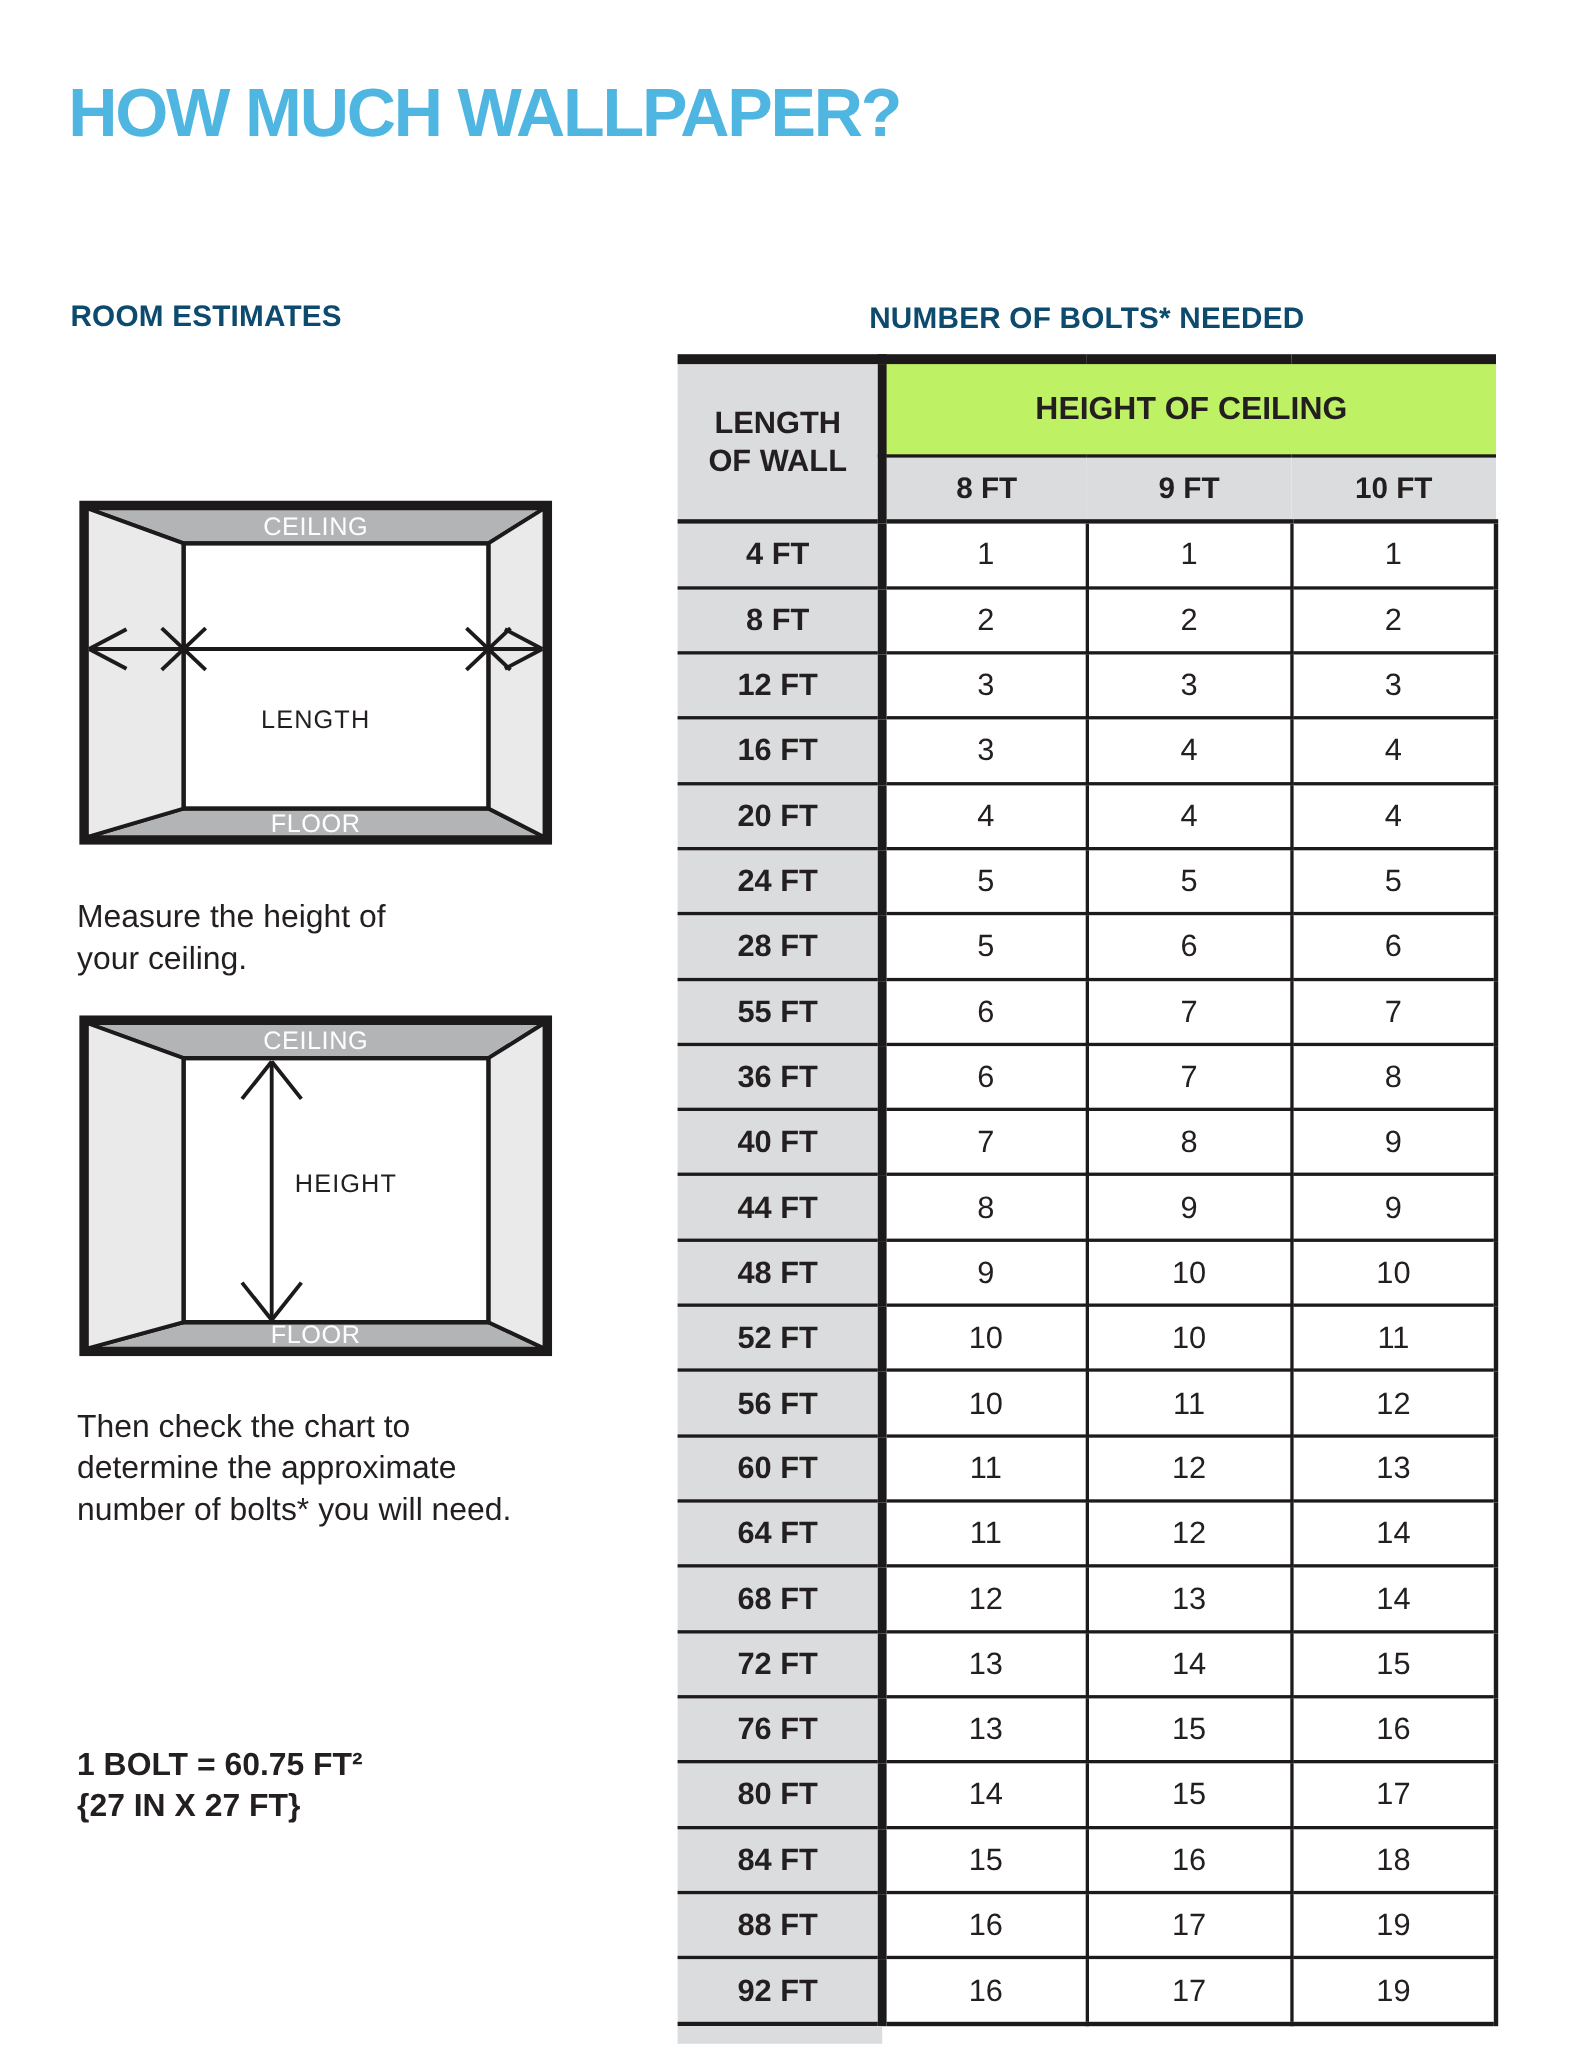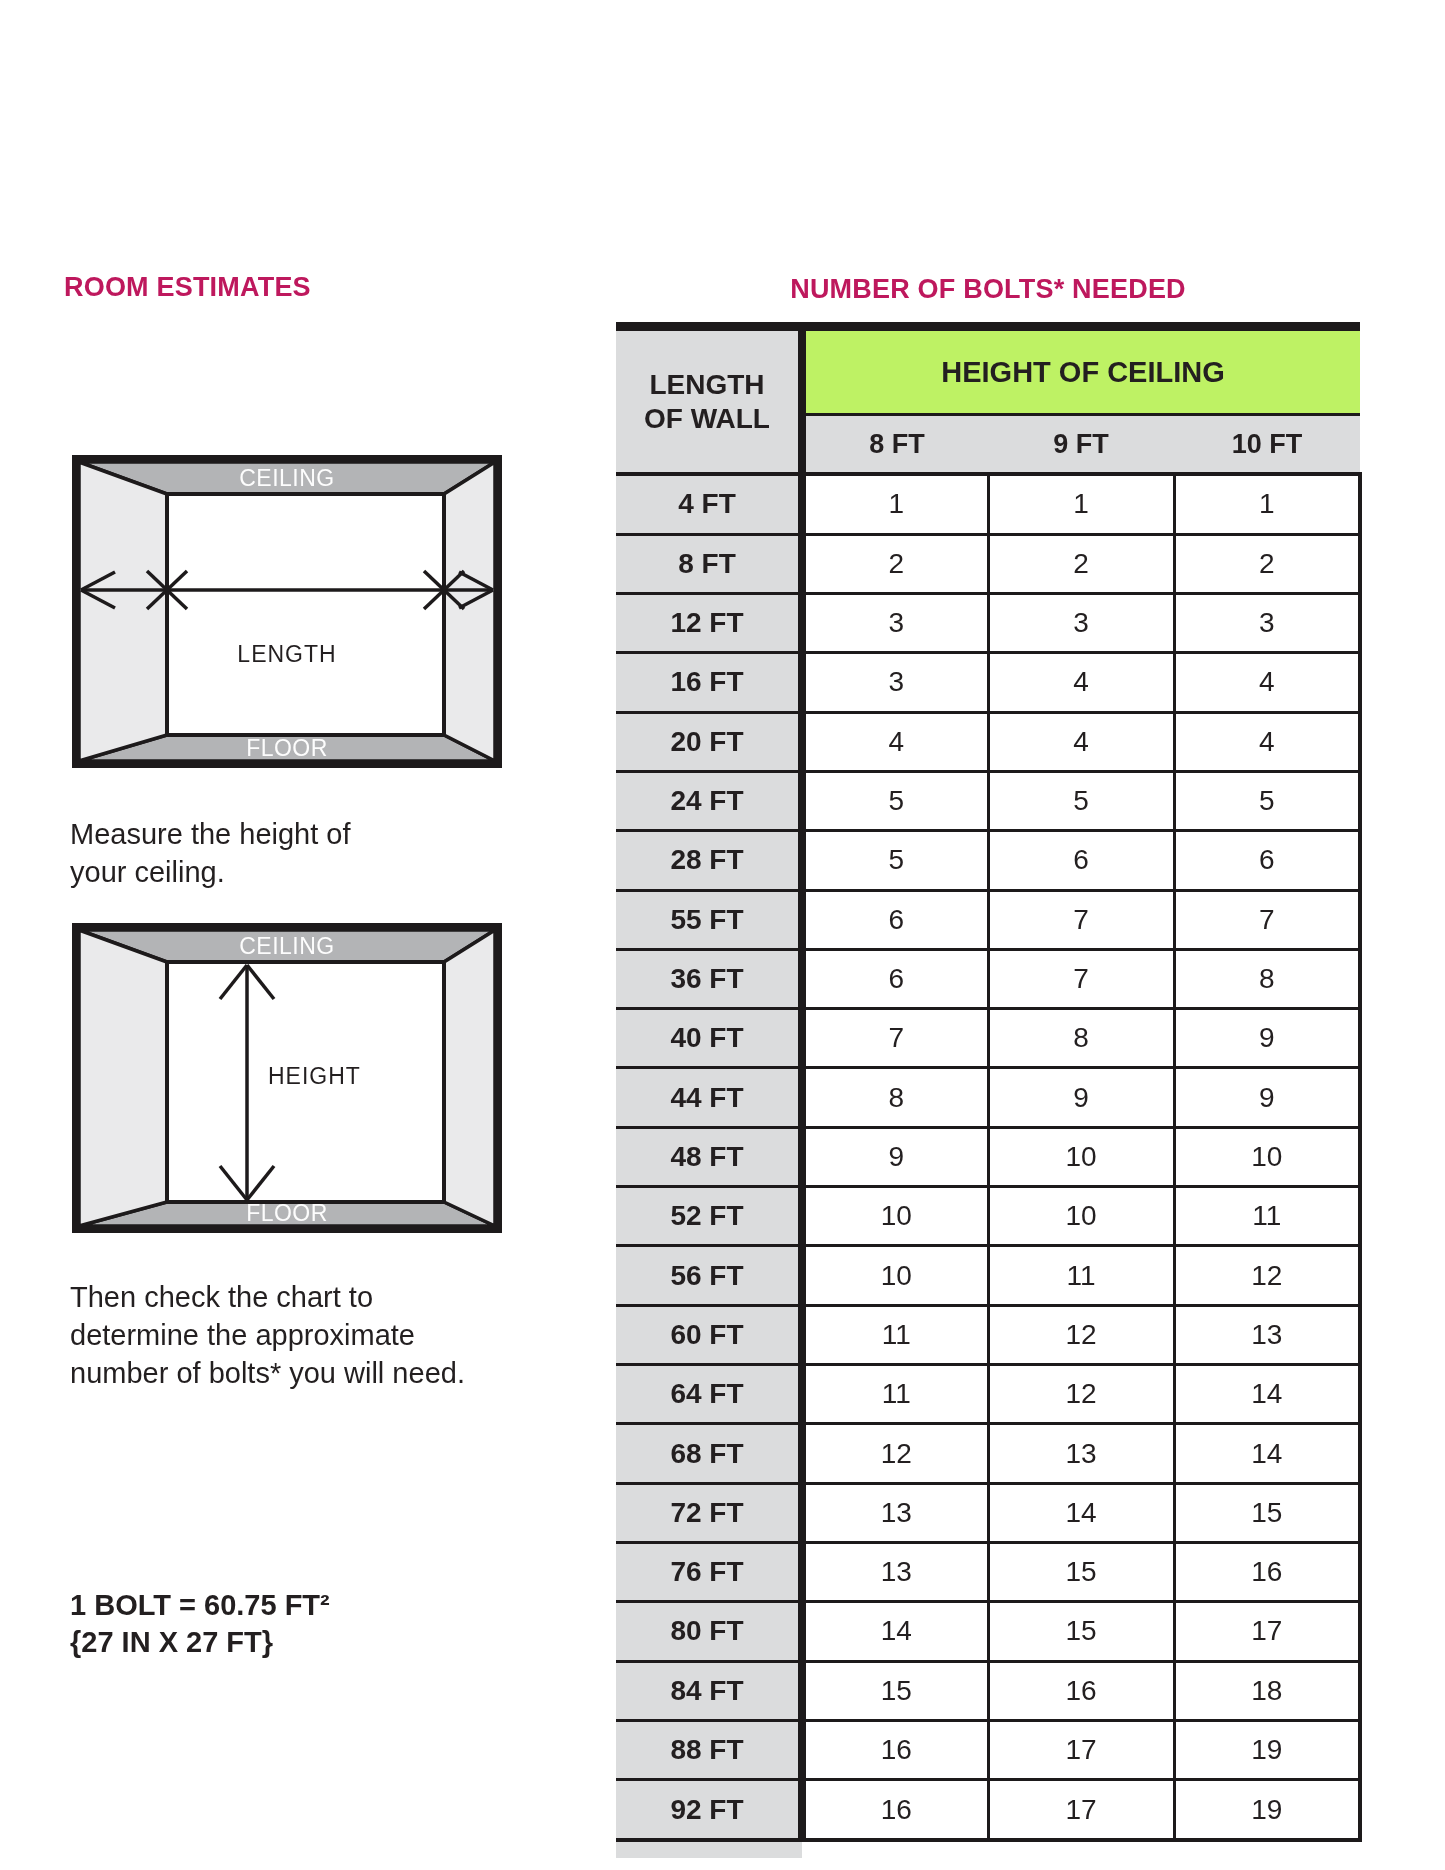--- a/index.html
+++ b/index.html
@@ -6,21 +6,21 @@
   .page {
     position:relative; width:1445px; height:1870px; background:#ffffff;
     font-family:"Liberation Sans","DejaVu Sans",sans-serif; color:#231f20; overflow:hidden;
   }
   .abs { position:absolute; }
   .title {
     left:62px; top:68px; font-size:62px; font-weight:bold; letter-spacing:-2px;
     color:#4fb6e1; white-space:nowrap;
   }
   .section-heading {
-    font-size:27px; font-weight:bold; color:#be185d; letter-spacing:0.2px;
+    font-size:27px; font-weight:bold; color:#0c4a6e; letter-spacing:0.2px;
   }
   .body-text {
     font-size:29px; line-height:38px; white-space:pre-line; color:#231f20;
   }
   .footnote-line { font-size:30px; font-weight:bold; line-height:37px; }
   .footnote-indent { padding-left:24px; }
   .bolt-info { font-size:29px; font-weight:bold; line-height:37px; }
   .bolts-heading-wrap { left:616px; top:274px; width:744px; text-align:center; }
   
   table.tbl {
@@ -55,20 +55,21 @@
   .gray-stub { left:616px; top:1842px; width:186px; height:16px; background:#dbdcdd; }
   svg text { font-family:"Liberation Sans","DejaVu Sans",sans-serif; }
   .diagram-label-light { fill:#fdfdfd; font-size:23px; letter-spacing:0.5px; }
   .diagram-label-dark  { fill:#231f20; font-size:23px; letter-spacing:1px; }
 </style>
 </head>
 <body>
 
 <div class="page">
 
+  <div class="abs title">HOW MUCH WALLPAPER?</div>
 
   <div class="abs section-heading" style="left:64px; top:272px;">ROOM ESTIMATES</div>
 
 
   <svg class="abs" style="left:72px; top:455px;" width="430" height="313" viewBox="0 0 430 313">
     <polygon points="7,7 423,7 372,39 95,39" fill="#b3b4b6" stroke="#1d1a1b" stroke-width="3.5"></polygon>
     <polygon points="7,306 423,306 372,280 95,280" fill="#b3b4b6" stroke="#1d1a1b" stroke-width="3.5"></polygon>
     <polygon points="7,7 95,39 95,280 7,306" fill="#eaeaeb" stroke="#1d1a1b" stroke-width="3.5"></polygon>
     <polygon points="423,7 372,39 372,280 423,306" fill="#eaeaeb" stroke="#1d1a1b" stroke-width="3.5"></polygon>
     <rect x="95" y="39" width="277" height="241" fill="#ffffff" stroke="#1d1a1b" stroke-width="4"></rect>

